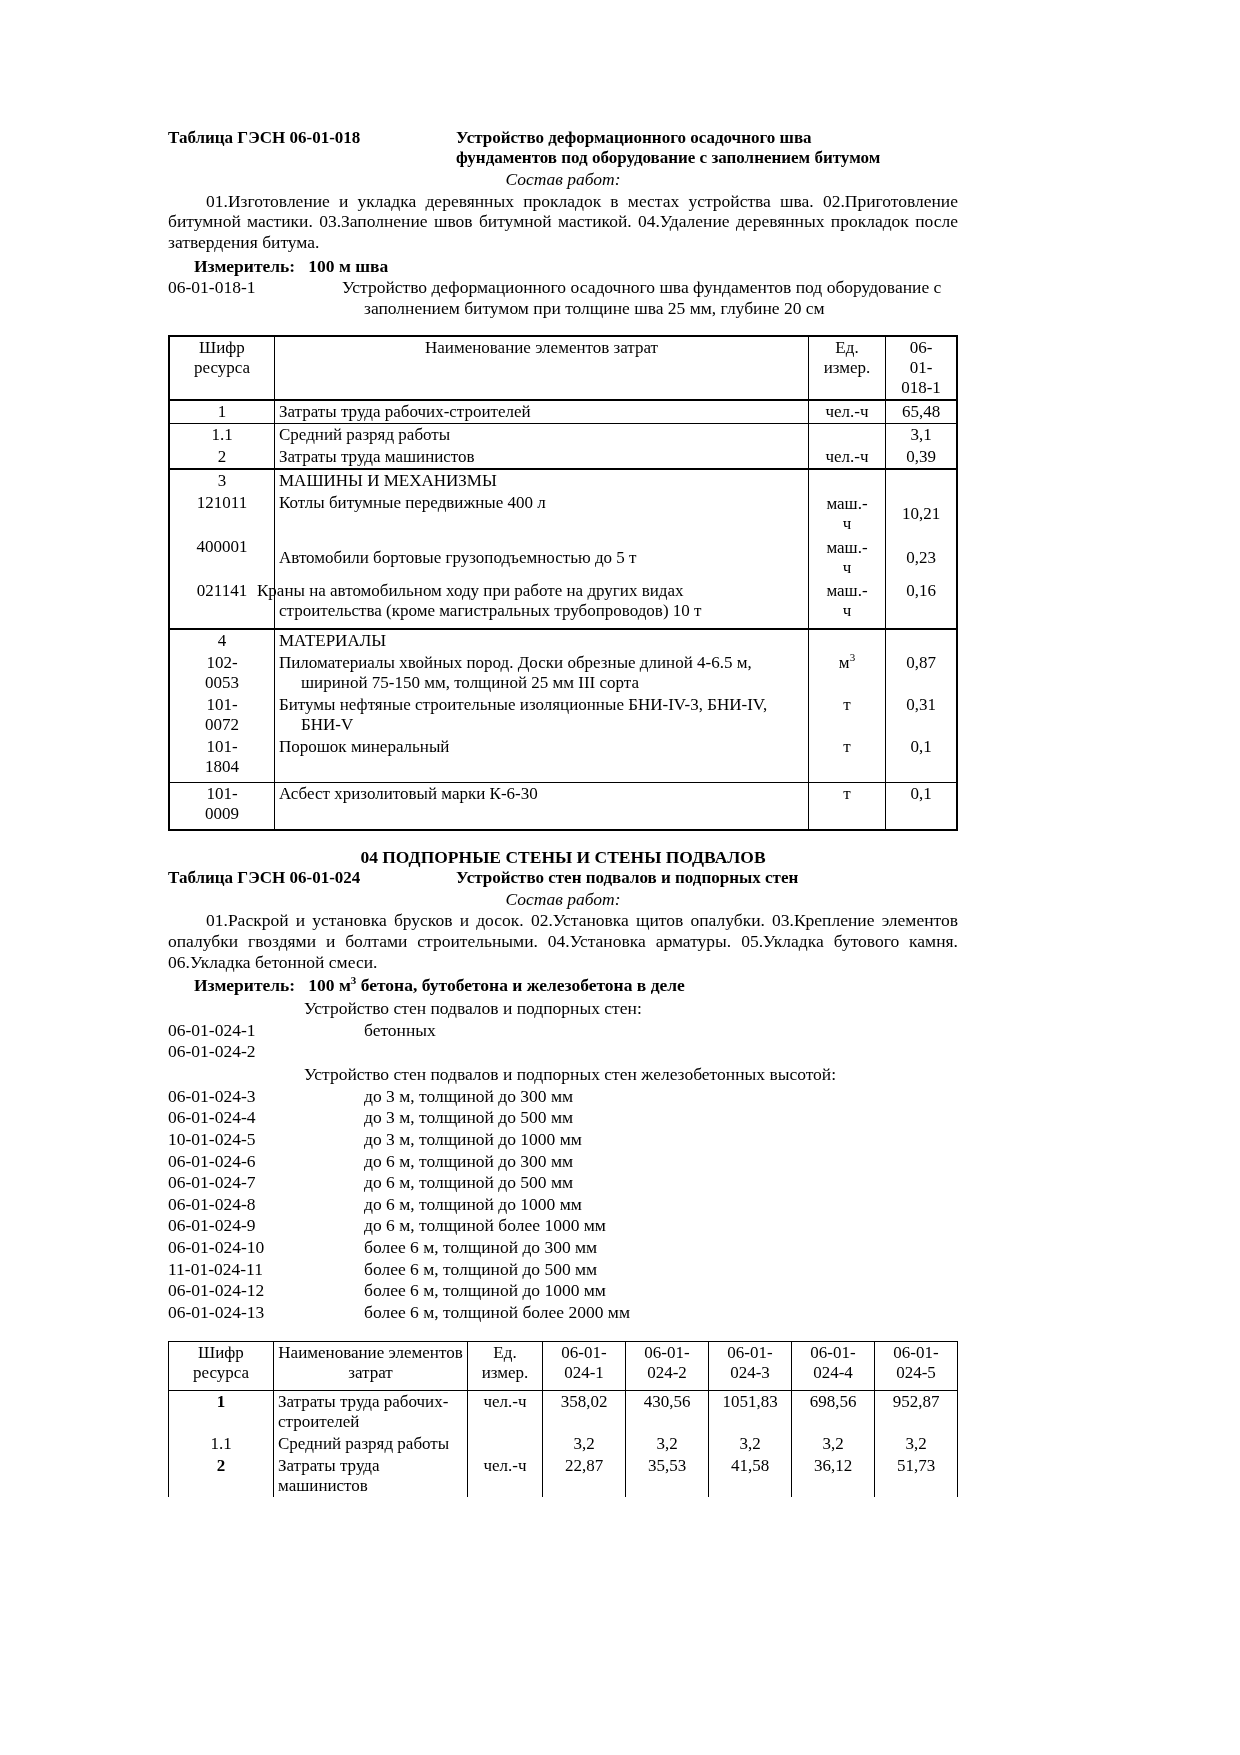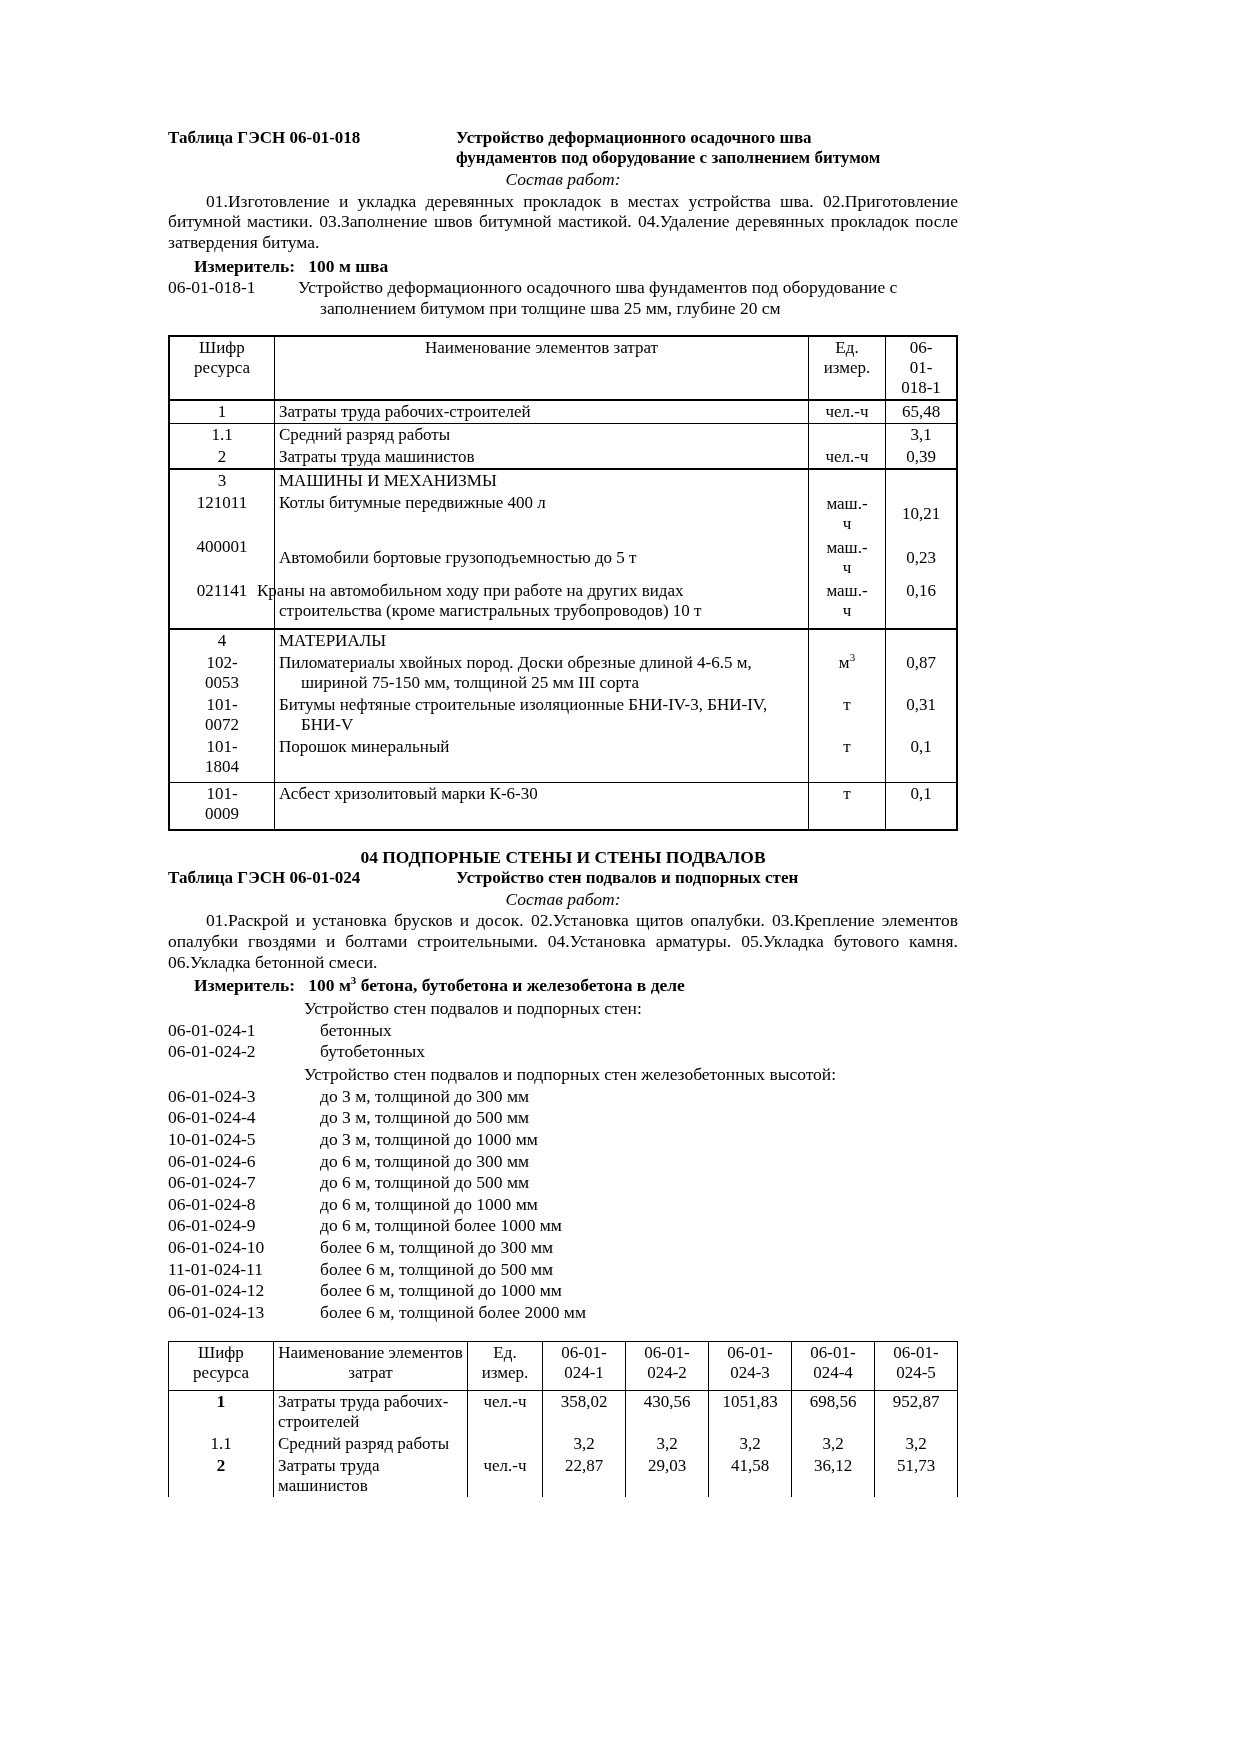--- a/index.html
+++ b/index.html
@@ -65,20 +65,21 @@
     font-size: 17.5px;
     margin-top: 3px;
     padding-left: 26px;
   }
   .izmeritel sup { font-size: 11px; }
 
   .code-line {
     display: flex;
     font-size: 17.5px;
     margin-top: 1px;
+    gap: 44px;
   }
   .code-line .code {
     width: 130px;
     flex: 0 0 130px;
   }
   .code-line .desc {
     flex: 1 1 auto;
   }
   .code-line .desc .cont { padding-left: 22px; }
 
@@ -294,21 +295,20 @@
   </div>
 
   <div class="indent-title">Устройство стен подвалов и подпорных стен:</div>
 
   <div class="code-line">
     <div class="code">06-01-024-1</div>
     <div class="desc" style="padding-left:22px">бетонных</div>
   </div>
   <div class="code-line">
     <div class="code">06-01-024-2</div>
-    <div class="desc" style="padding-left:22px">бутобетонных</div>
   </div>
 
   <div class="indent-title">Устройство стен подвалов и подпорных стен железобетонных высотой:</div>
 
   <div class="code-line">
     <div class="code">06-01-024-3</div>
     <div class="desc" style="padding-left:22px">до 3 м, толщиной до 300 мм</div>
   </div>
   <div class="code-line">
     <div class="code">06-01-024-4</div>
@@ -405,21 +405,21 @@
       <td class="t2-val" style="border-top:none;border-bottom:none">3,2</td>
       <td class="t2-val" style="border-top:none;border-bottom:none">3,2</td>
       <td class="t2-val outer-r" style="border-top:none;border-bottom:none">3,2</td>
     </tr>
 
     <tr>
       <td class="t2-code b outer-l" style="border-top:none;border-bottom:none">2</td>
       <td class="t2-name" style="border-top:none;border-bottom:none">Затраты труда машинистов</td>
       <td class="t2-unit" style="border-top:none;border-bottom:none">чел.-ч</td>
       <td class="t2-val" style="border-top:none;border-bottom:none">22,87</td>
-      <td class="t2-val" style="border-top:none;border-bottom:none">29,03</td>
+      <td class="t2-val" style="border-top:none;border-bottom:none">35,53</td>
       <td class="t2-val" style="border-top:none;border-bottom:none">41,58</td>
       <td class="t2-val" style="border-top:none;border-bottom:none">36,12</td>
       <td class="t2-val outer-r" style="border-top:none;border-bottom:none">51,73</td>
     </tr>
   </tbody>
       </table>
 
 </div>
 </div>
 

